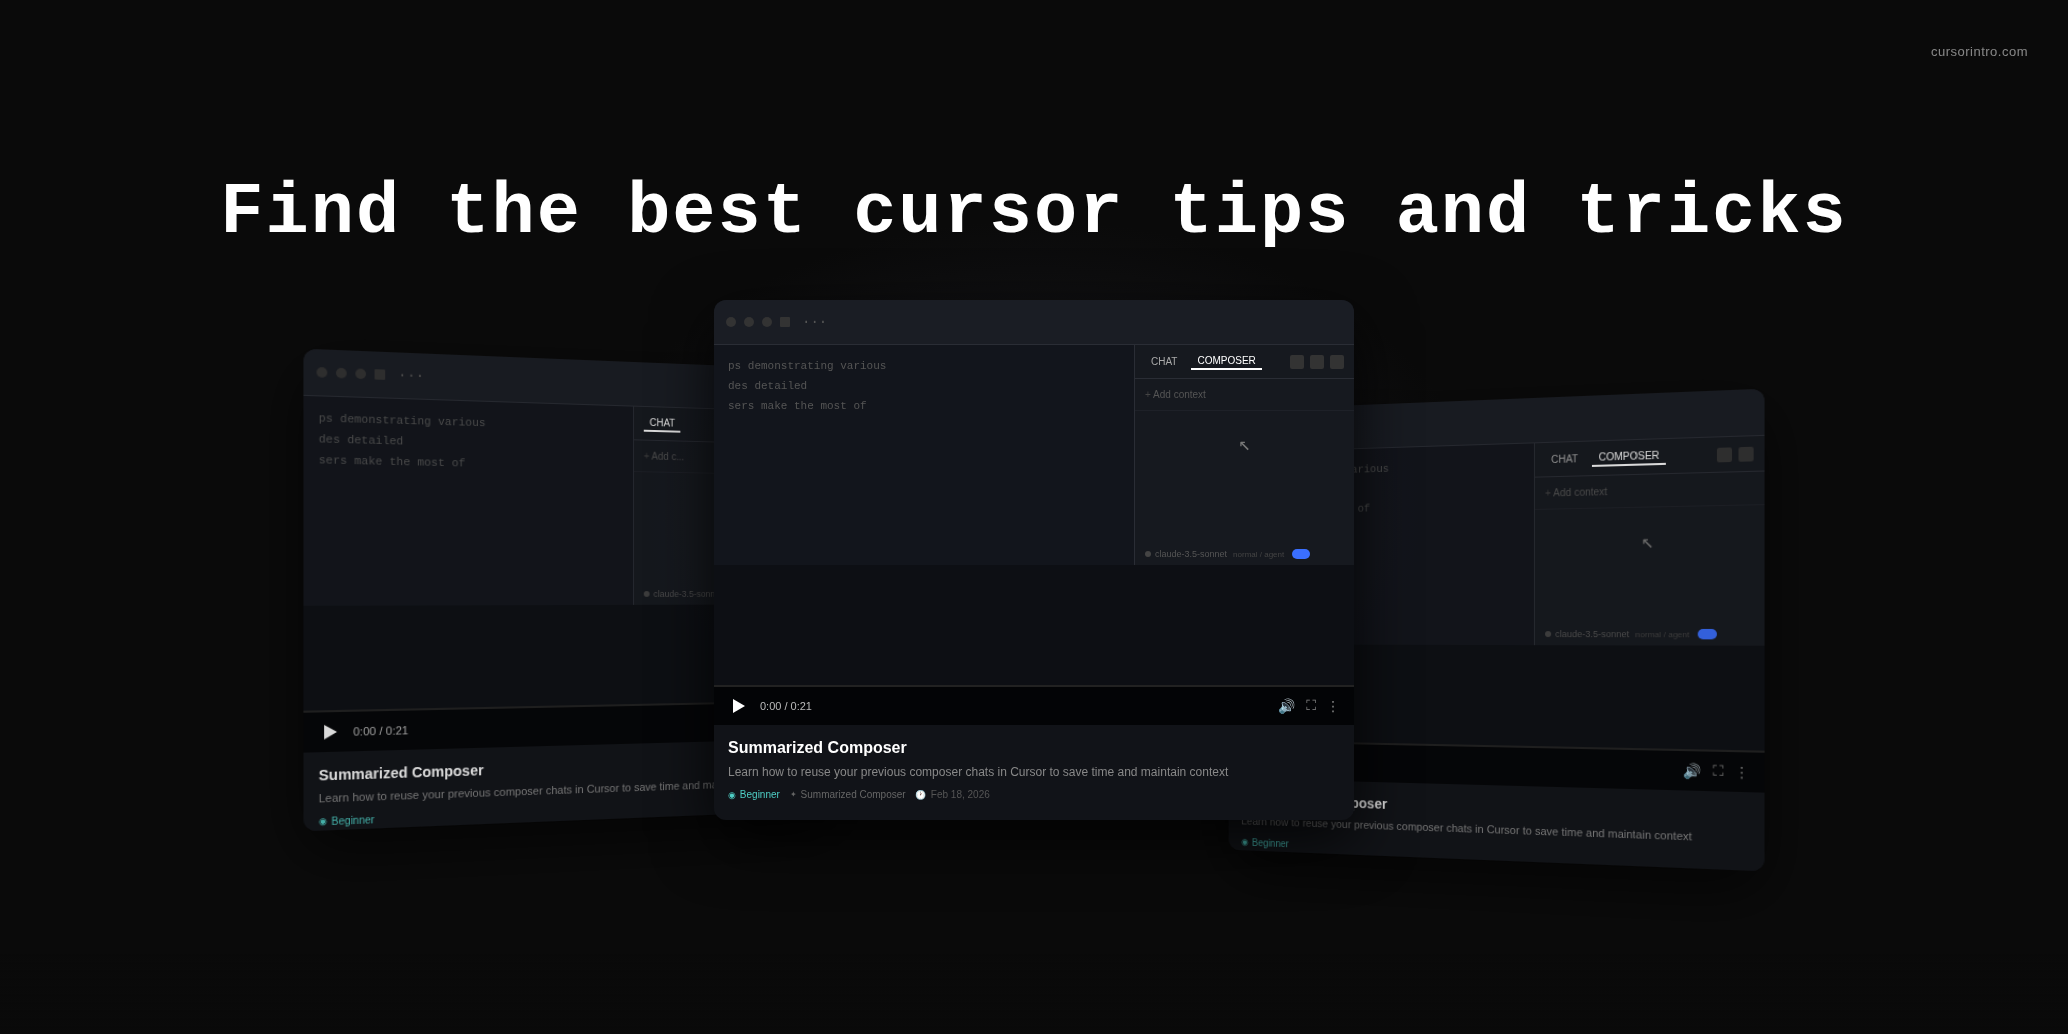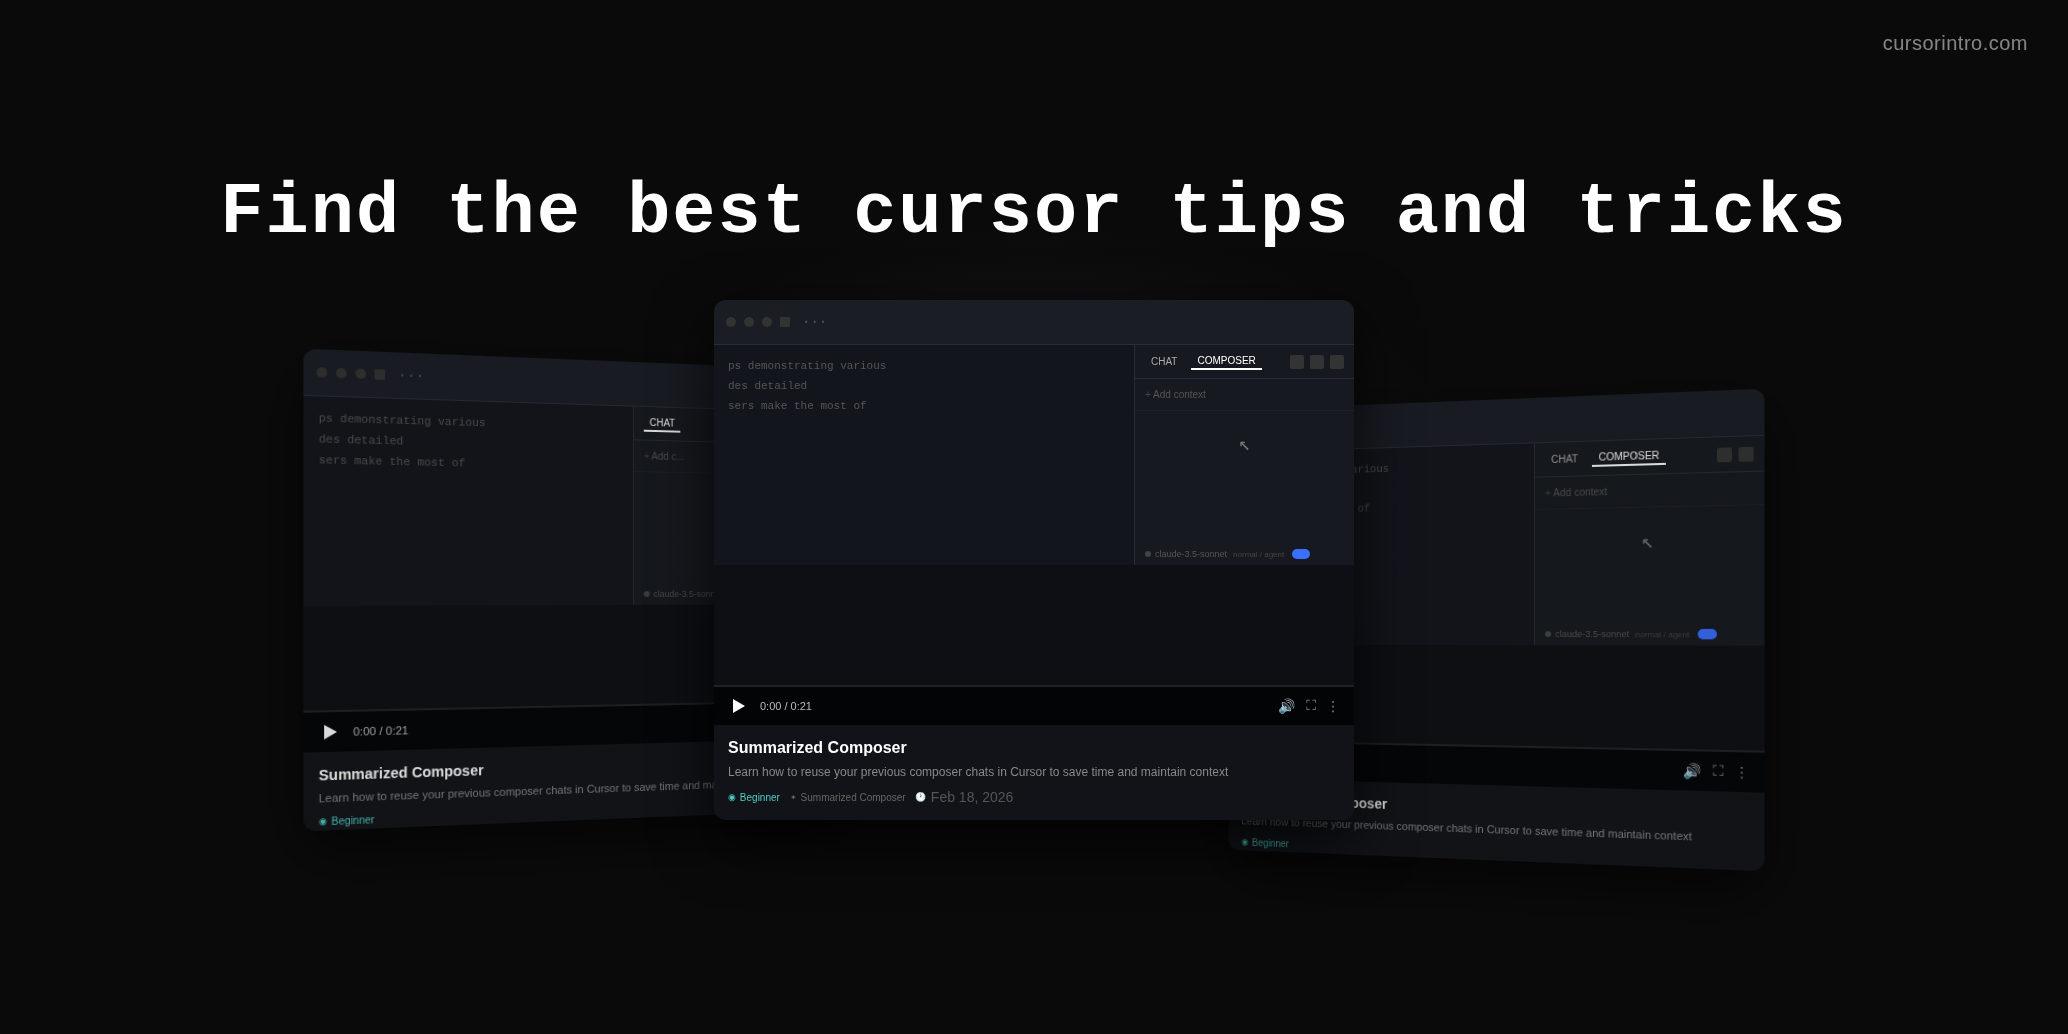--- a/index.html
+++ b/index.html
@@ -21,24 +21,24 @@
       transform: translate(-50%, -50%);
       width: 900px;
       height: 600px;
       background: radial-gradient(ellipse at center, rgba(40,40,50,0.6) 0%, transparent 70%);
       pointer-events: none;
     }
 
     
     .brand {
       position: absolute;
-      top: 32px;
+      top: 44px;
       right: 40px;
       color: rgba(255,255,255,0.5);
-      font-size: 20px;
+      font-size: 13px;
       letter-spacing: 0.5px;
       font-family: Arial, sans-serif;
     }
 
     
     .headline {
       position: absolute;
       top: 170px;
       left: 0;
       right: 0;
@@ -296,21 +296,21 @@
       align-items: center;
       gap: 4px;
     }
 
     .card-topic::before {
       content: '✦';
       font-size: 8px;
     }
 
     .card-date {
-      font-size: 14px;
+      font-size: 10px;
       color: #555;
       font-family: Arial, sans-serif;
       display: flex;
       align-items: center;
       gap: 4px;
     }
 
     .card-date::before {
       content: '🕐';
       font-size: 9px;

